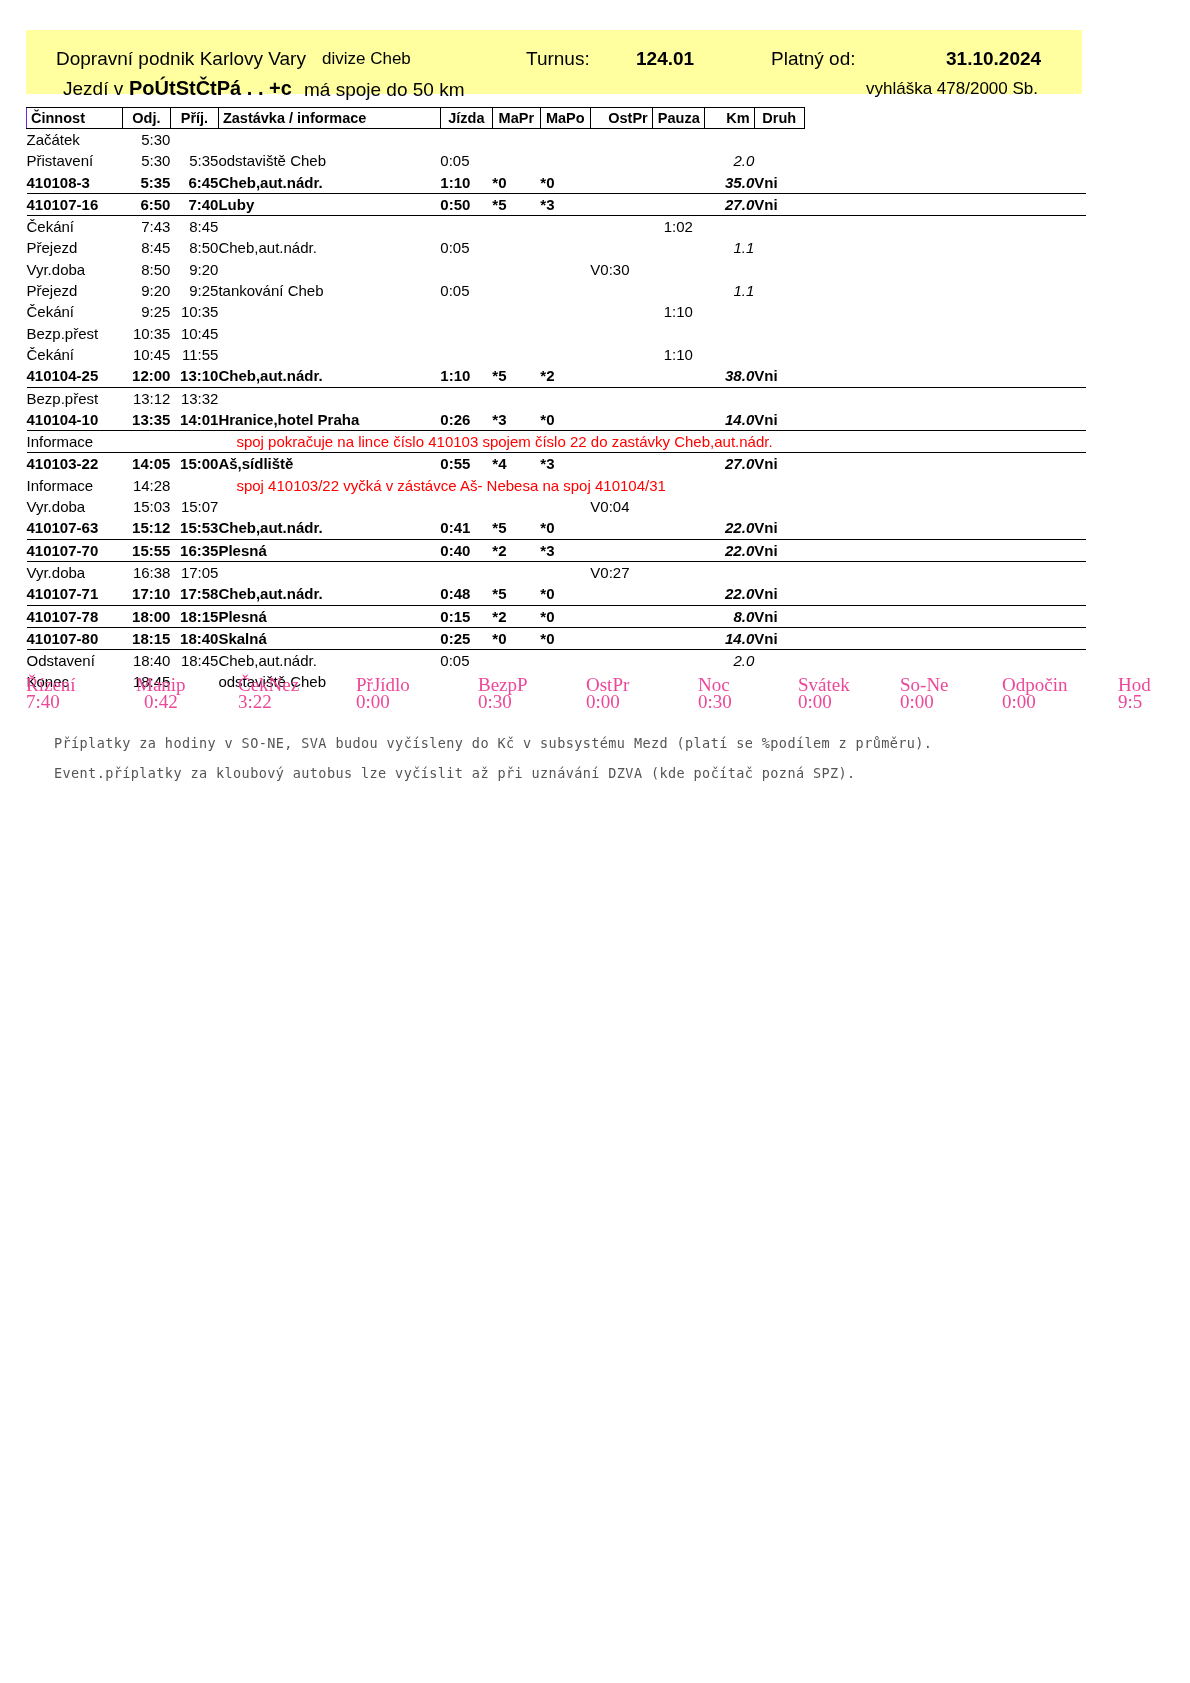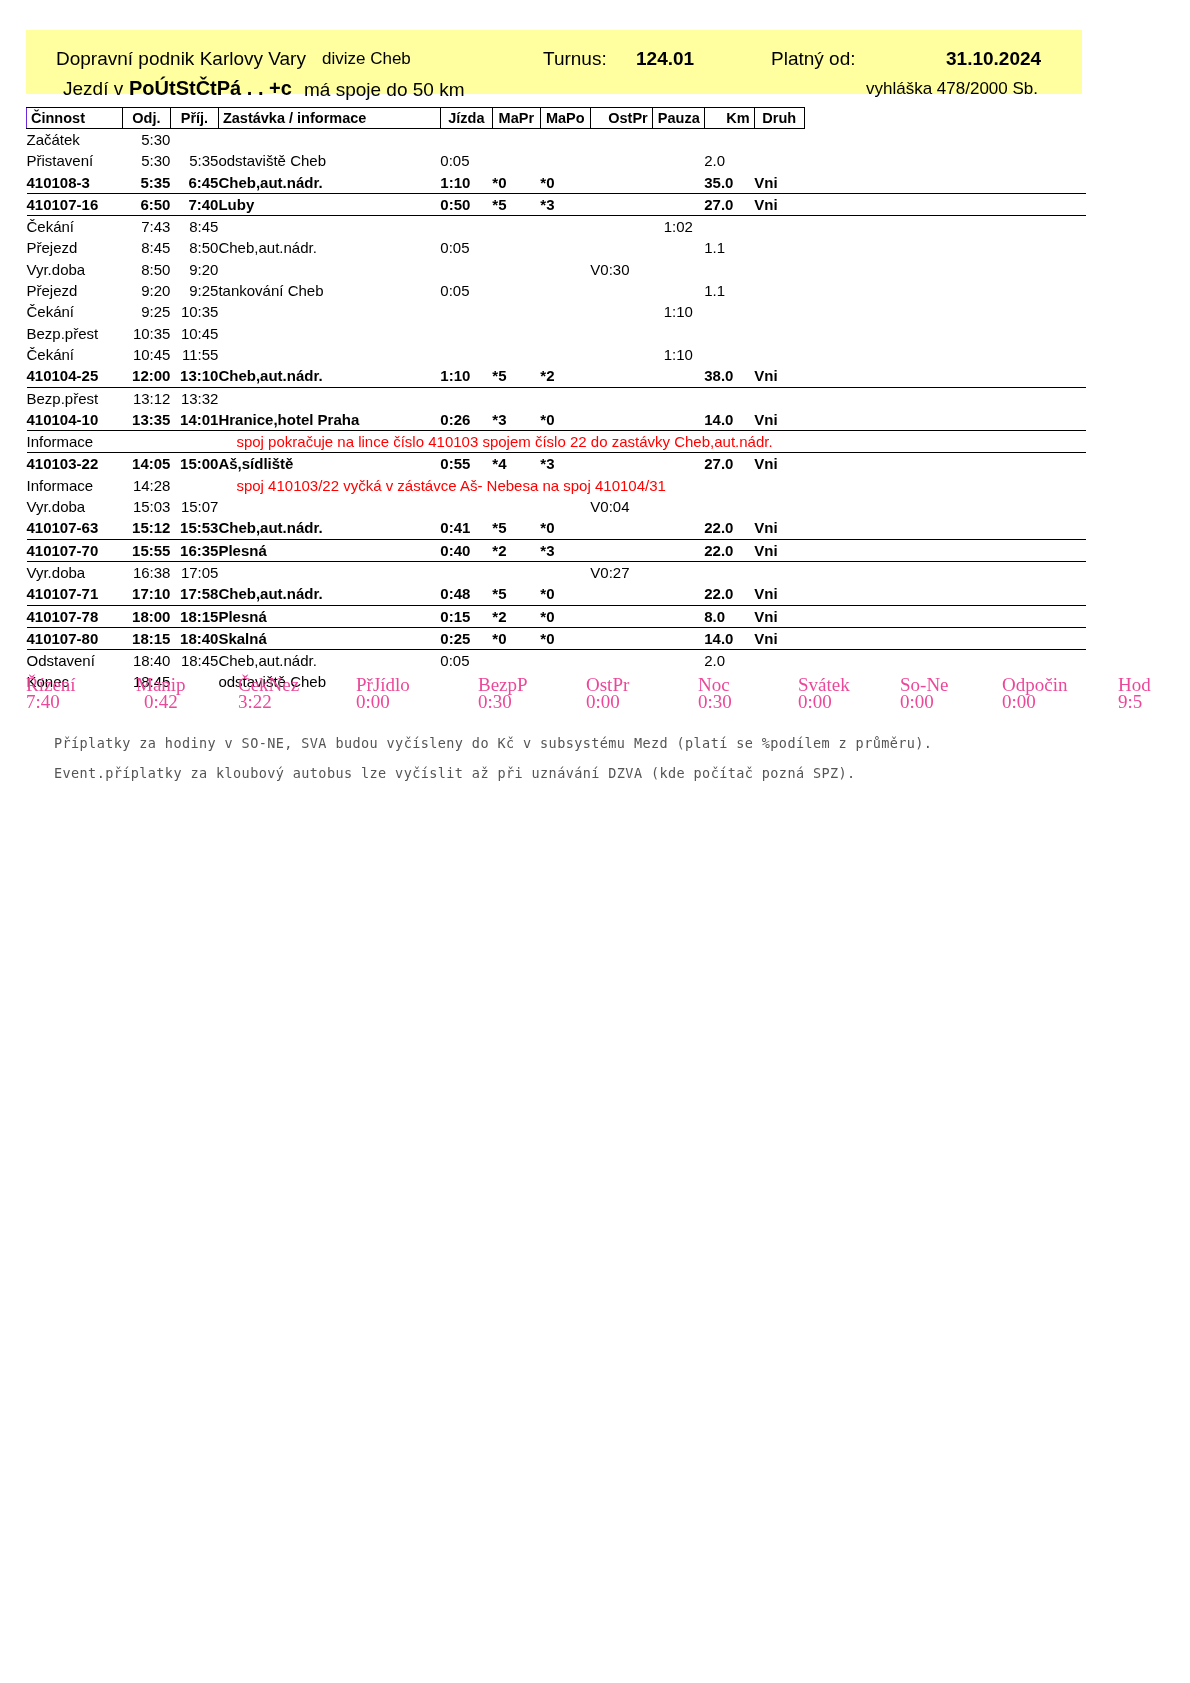--- a/index.html
+++ b/index.html
@@ -51,21 +51,20 @@
     left: 296px;
     top: 1px;
     font-size: 17px;
     white-space: nowrap;
   }
   .hdr-turnus-label {
     position: absolute;
     left: 500px;
     top: 0;
     white-space: nowrap;
-    margin-left: 17px;
   }
   .hdr-turnus-value {
     position: absolute;
     left: 610px;
     top: 0;
     font-weight: bold;
     white-space: nowrap;
   }
   .hdr-valid-label {
     position: absolute;
@@ -157,21 +156,21 @@
   .c-rest    { width: 282px; }
 
   .sched tbody td { font-size: 15px; }
   .td-cinnost { padding-left: 2px; }
   .td-odj, .td-prij { text-align: right; padding-right: 6px; }
   .td-zast { padding-left: 5px; }
   .td-jizda { text-align: left; padding-left: 5px; }
   .td-mapr, .td-mapo { text-align: left; padding-left: 7px; }
   .td-ostpr { text-align: left; padding-left: 8px; }
   .td-pauza { text-align: center; padding-left: 6px; }
-  .td-km { text-align: left; padding-right: 6px; }
+  .td-km { text-align: right; padding-right: 6px; font-style: italic; }
   .td-druh { text-align: left; padding-left: 6px; }
 
   tr.bold td { font-weight: bold; }
   tr.ruled td {
     border-bottom: 1px solid #000;
   }
   td.info {
     color: #ff0000;
     font-size: 14px;
     padding-left: 0px;

